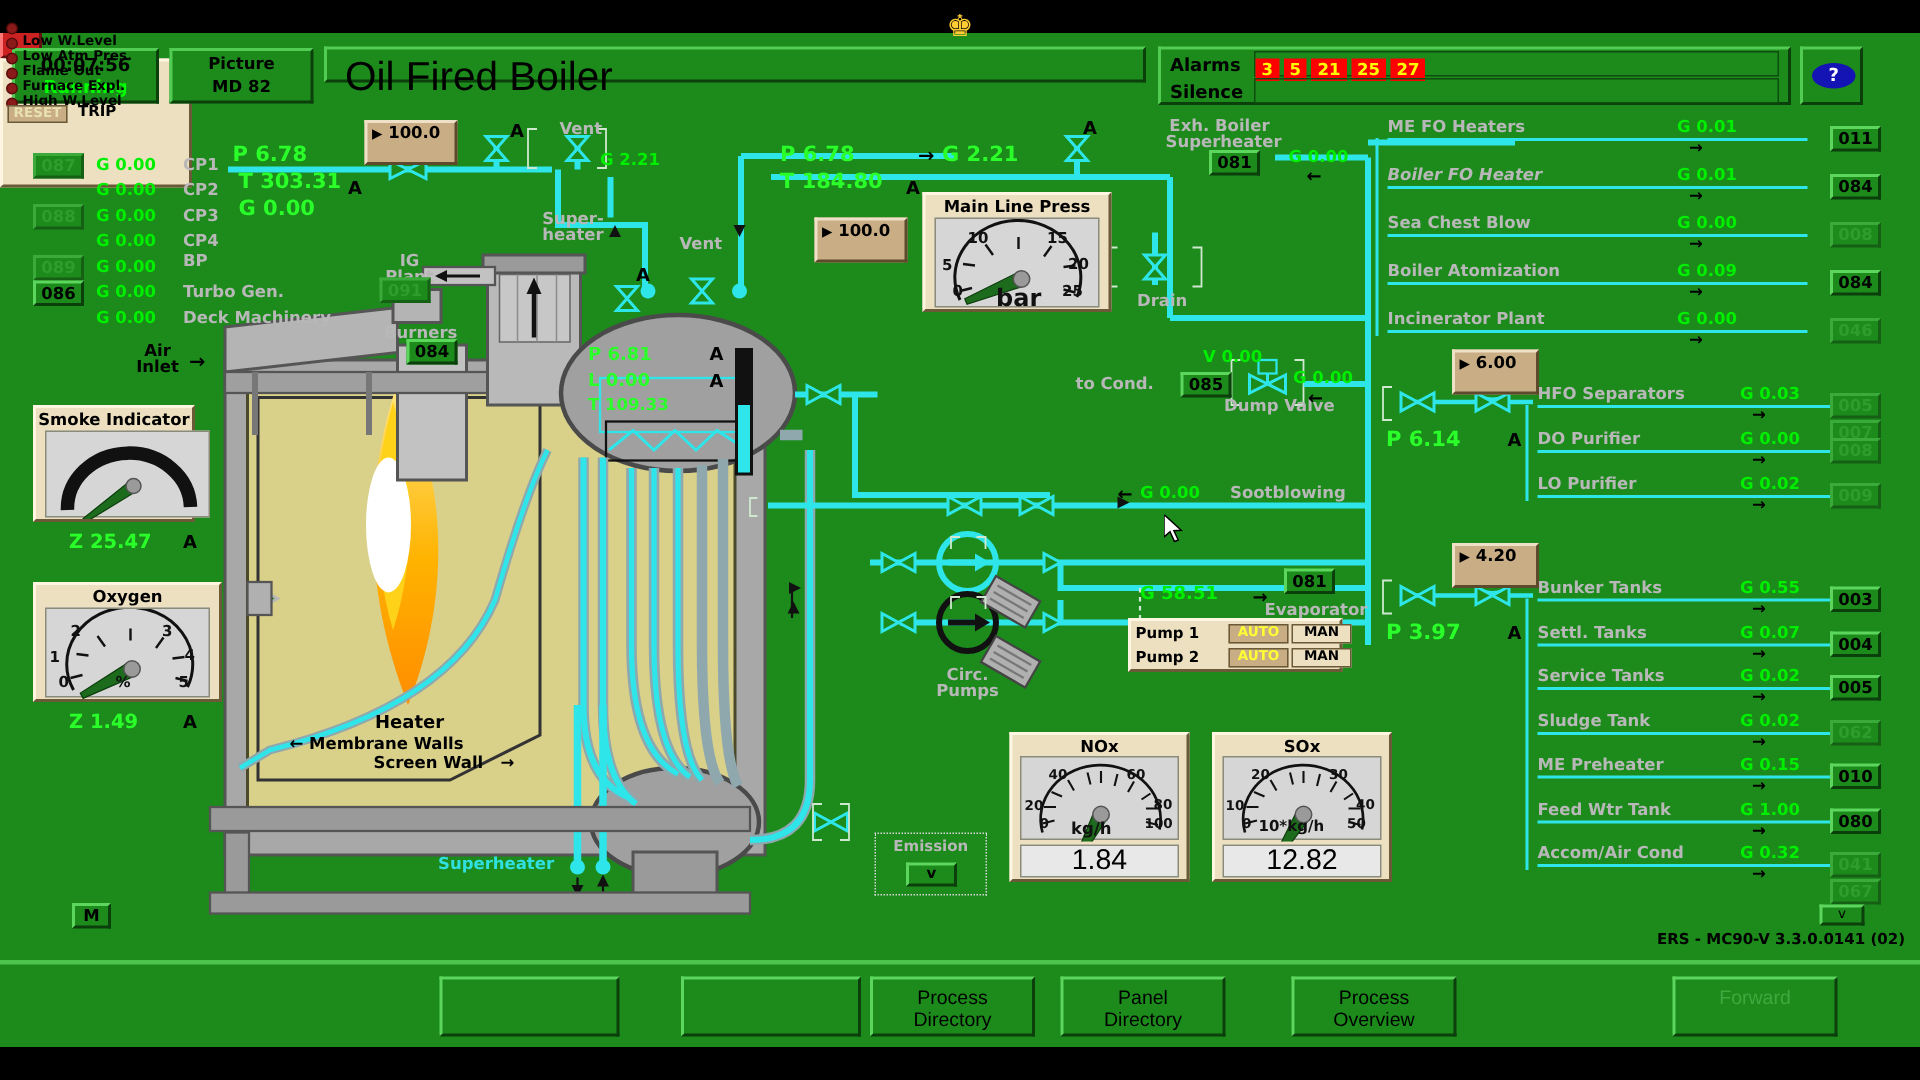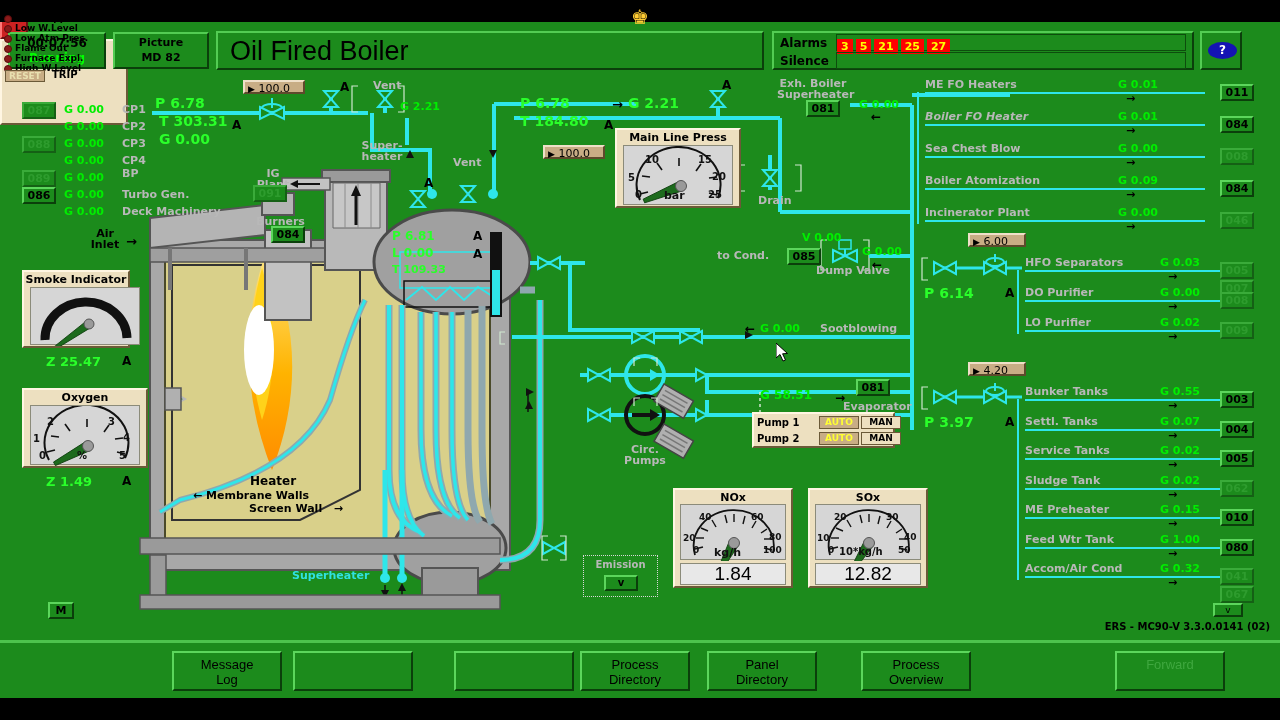--- a/index.html
+++ b/index.html
@@ -24,21 +24,21 @@
   #clock-box { left:8px; top:32px; width:98px; height:37px; }
   #clock-time { position:absolute; left:0; top:2px; width:100%; text-align:center;
                 font-size:12px; font-weight:bold; color:#000; }
   #clock-state{ position:absolute; left:0; top:17px; width:100%; text-align:center;
                 font-size:12px; font-weight:bold; color:#00ff00; }
 
   #pic-box { left:113px; top:32px; width:96px; height:37px; }
   #pic-l1 { position:absolute; left:0; top:2px; width:100%; text-align:center; font-size:11px; font-weight:bold; color:#000;}
   #pic-l2 { position:absolute; left:0; top:17px; width:100%; text-align:center; font-size:11px; font-weight:bold; color:#000;}
 
-  #title-box { left:216px; top:31px; width:548px; height:39px; }
+  #title-box { left:216px; top:31px; width:548px; height:24px; }
   #title-txt { position:absolute; left:12px; top:3px; font-size:27px; color:#000;
                font-family:"Liberation Sans", sans-serif; font-weight:400; letter-spacing:0px;}
 
   #alarm-box { left:772px; top:31px; width:422px; height:39px; }
   .alrow { position:absolute; left:0; height:18px; }
   #alrow1 { top:1px; } #alrow2 { top:19px; }
   .allabel { position:absolute; left:6px; font-size:12px; font-weight:bold; color:#000; top:2px;}
   .alfield { position:absolute; left:62px; top:0px; width:350px; height:17px;
              border:1px solid #0d4d0d; }
   .alcell { display:inline-block; background:#ff0000; color:#ffff00;
@@ -65,23 +65,23 @@
   .big-grn  { color:#2aff2a; font-size:14px; font-weight:bold; }
 
   
   .idbtn { position:absolute; width:34px; height:17px; background:#1c8b1c;
            border:2px solid; border-color:#5cd65c #0b3f0b #0b3f0b #5cd65c;
            color:#000; font-size:11px; font-weight:bold; text-align:center;
            line-height:13px; font-family:"DejaVu Sans", sans-serif; }
   .idbtn.dim { color:#2e9c2e; border-color:#3aab3a #156015 #156015 #3aab3a; }
 
   
-  .spbox { position:absolute; height:14px; background:#c8ad85;
+  .spbox { position:absolute; height:30px; background:#c8ad85;
            border:2px solid; border-color:#efe0c8 #5d4a2c #5d4a2c #efe0c8;
-           color:#000; font-size:11px; font-weight:normal;
+           color:#000; font-size:11px; font-weight:bold;
            font-family:"DejaVu Sans", sans-serif; line-height:14px; padding-left:3px;}
   .spbox .tri { color:#000; font-size:9px; }
 
   
   .panel { position:absolute; background:#ede0c0;
            border:2px solid; border-color:#fff6e2 #6b5a38 #6b5a38 #fff6e2; }
   .panel-title { position:absolute; left:0; top:1px; width:100%; text-align:center;
                  font-size:11px; font-weight:bold; color:#000;
                  font-family:"DejaVu Sans", sans-serif; }
   .panel-face { position:absolute; background:#d6d6d6; border:1px solid #8b8b7a; }
@@ -656,21 +656,21 @@
         </g>
         <circle cx="57" cy="40" r="5.5" fill="#9a9a9a" stroke="#555" stroke-width="1"></circle>
       </svg>
       <div class="mlp-tick">
           <div style="position: absolute; font-size: 10px; font-weight: bold; color: rgb(17, 17, 17); left: 11px; top: 43px; font-family: &quot;DejaVu Sans&quot;, sans-serif;">0</div>
           <div style="position: absolute; font-size: 10px; font-weight: bold; color: rgb(17, 17, 17); left: 4px; top: 26px; font-family: &quot;DejaVu Sans&quot;, sans-serif;">5</div>
           <div style="position: absolute; font-size: 10px; font-weight: bold; color: rgb(17, 17, 17); left: 21px; top: 8px; font-family: &quot;DejaVu Sans&quot;, sans-serif;">10</div>
           <div style="position: absolute; font-size: 10px; font-weight: bold; color: rgb(17, 17, 17); left: 74px; top: 8px; font-family: &quot;DejaVu Sans&quot;, sans-serif;">15</div>
           <div style="position: absolute; font-size: 10px; font-weight: bold; color: rgb(17, 17, 17); left: 88px; top: 25px; font-family: &quot;DejaVu Sans&quot;, sans-serif;">20</div>
           <div style="position: absolute; font-size: 10px; font-weight: bold; color: rgb(17, 17, 17); left: 84px; top: 43px; font-family: &quot;DejaVu Sans&quot;, sans-serif;">25</div>
-          <div style="position: absolute; left: 40px; top: 43px; font-size: 11px; font-weight: bold; color: rgb(17, 17, 17);">bar</div>
+          <div style="position: absolute; left: 40px; top: 43px; font-size: 16px; font-weight: bold; color: rgb(17, 17, 17);">bar</div>
         </div>
     </div>
   </div>
 
   <div class="panel" style="left:673px;top:488px;width:120px;height:100px;">
     <div class="panel-title">NOx</div>
     <div class="panel-face" style="left:5px;top:14px;width:106px;height:56px;">
       <svg width="106" height="56">
         <path d="M14,50 A40,36 0 1,1 92,48" fill="none" stroke="#111" stroke-width="1.8"></path>
         <g stroke="#111" stroke-width="1.4">
@@ -891,22 +891,20 @@
 
   <div class="navbtn" style="left:1213px;top:603px;">v</div>
 
   <div id="version">ERS - MC90-V 3.3.0.0141 (02)</div>
 
   <svg id="cursor">
     <polygon points="0,0 0,15 4,11.5 7,18 9.5,17 6.6,10.8 11.5,10.5" fill="#ffffff" stroke="#000" stroke-width="1"></polygon>
   </svg>
 
   <div id="toolbar">
-      <div class="tbtn" style="left: 172px; width: 110px;">Message
-Log</div>
       <div class="tbtn" style="left: 293px; width: 120px;"></div>
       <div class="tbtn" style="left: 454px; width: 120px;"></div>
       <div class="tbtn" style="left: 580px; width: 110px;">Process
 Directory</div>
       <div class="tbtn" style="left: 707px; width: 110px;">Panel
 Directory</div>
       <div class="tbtn" style="left: 861px; width: 110px;">Process
 Overview</div>
       <div class="tbtn disabled" style="left: 1115px; width: 110px;">Forward</div>
     </div>

